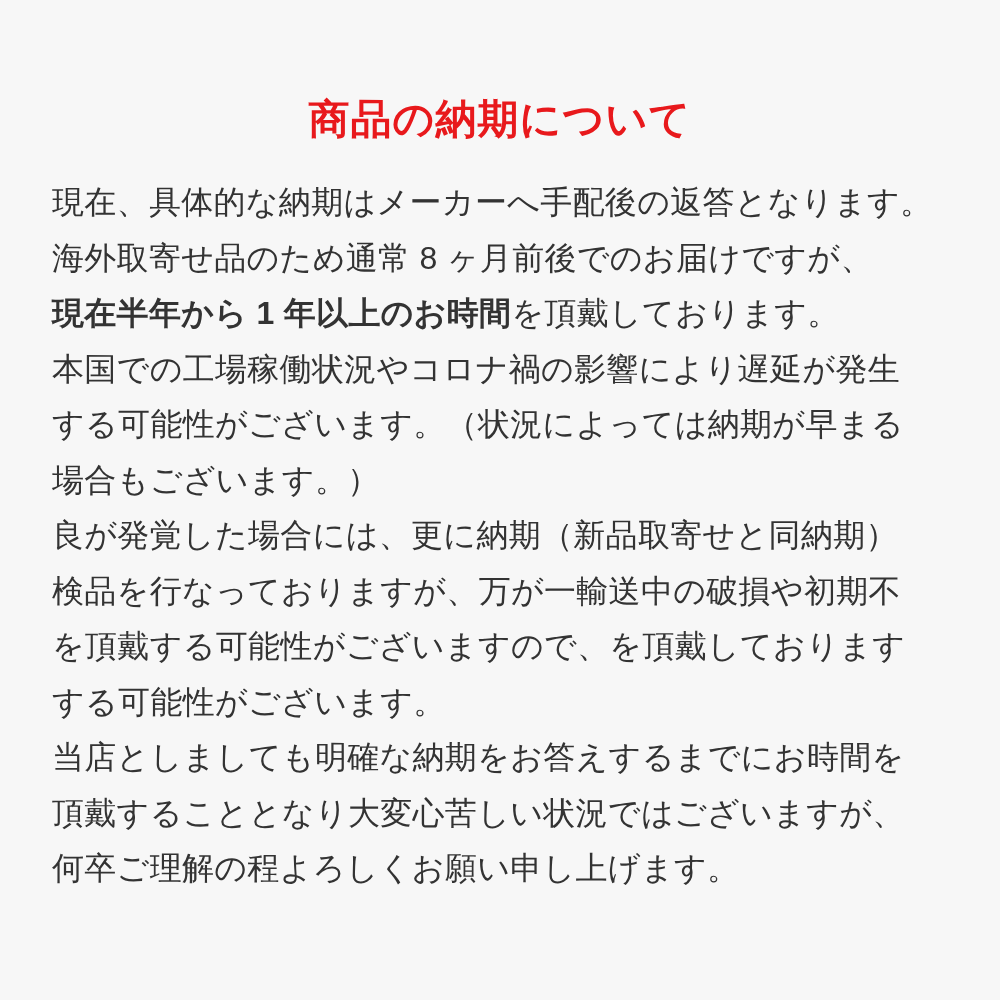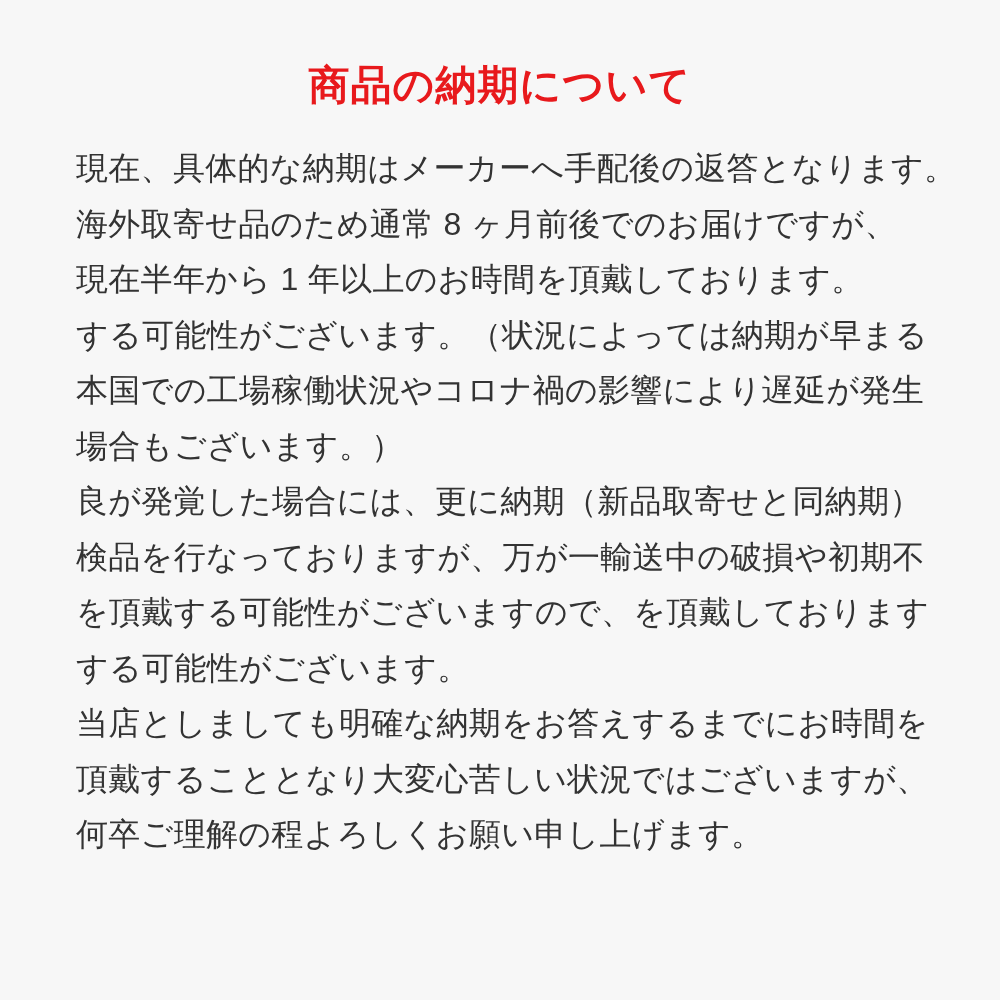--- a/index.html
+++ b/index.html
@@ -13,54 +13,54 @@
     font-family: "Liberation Sans", "DejaVu Sans", sans-serif;
     overflow: hidden;
   }
   .page {
     width: 1000px;
     height: 1000px;
     box-sizing: border-box;
   }
   .title {
     margin: 0;
-    padding-top: 58px;
+    padding-top: 92px;
     text-align: center;
     font-size: 41px;
     font-weight: 700;
     letter-spacing: 1px;
     color: var(--title-color, #e8191c);
   }
   .body-text {
     margin-top: 28px;
-    padding: 0 76px;
+    padding: 0 52px;
     font-size: 32px;
     line-height: 55.5px;
     letter-spacing: 0.3px;
     color: var(--text-color, #333333);
   }
   .line {
     white-space: nowrap;
   }
   .line b {
-    font-weight: 400;
+    font-weight: 700;
     text-align: center;
   }
 </style>
 </head>
 <body>
 
 <div class="page">
   <h1 class="title">商品の納期について</h1>
   <div class="body-text">
       <div class="line">現在、具体的な納期はメーカーへ手配後の返答となります。</div>
       <div class="line">海外取寄せ品のため通常 8 ヶ月前後でのお届けですが、</div>
       <div class="line"><b>現在半年から 1 年以上のお時間</b>を頂戴しております。</div>
+      <div class="line">本国での工場稼働状況やコロナ禍の影響により遅延が発生</div>
       <div class="line">する可能性がございます。（状況によっては納期が早まる</div>
-      <div class="line">本国での工場稼働状況やコロナ禍の影響により遅延が発生</div>
       <div class="line">場合もございます。）</div>
       <div class="line">良が発覚した場合には、更に納期（新品取寄せと同納期）</div>
       <div class="line">検品を行なっておりますが、万が一輸送中の破損や初期不</div>
       <div class="line">を頂戴する可能性がございますので、を頂戴しております</div>
       <div class="line">する可能性がございます。</div>
       <div class="line">当店としましても明確な納期をお答えするまでにお時間を</div>
       <div class="line">頂戴することとなり大変心苦しい状況ではございますが、</div>
       <div class="line">何卒ご理解の程よろしくお願い申し上げます。</div>
     </div>
 </div>

